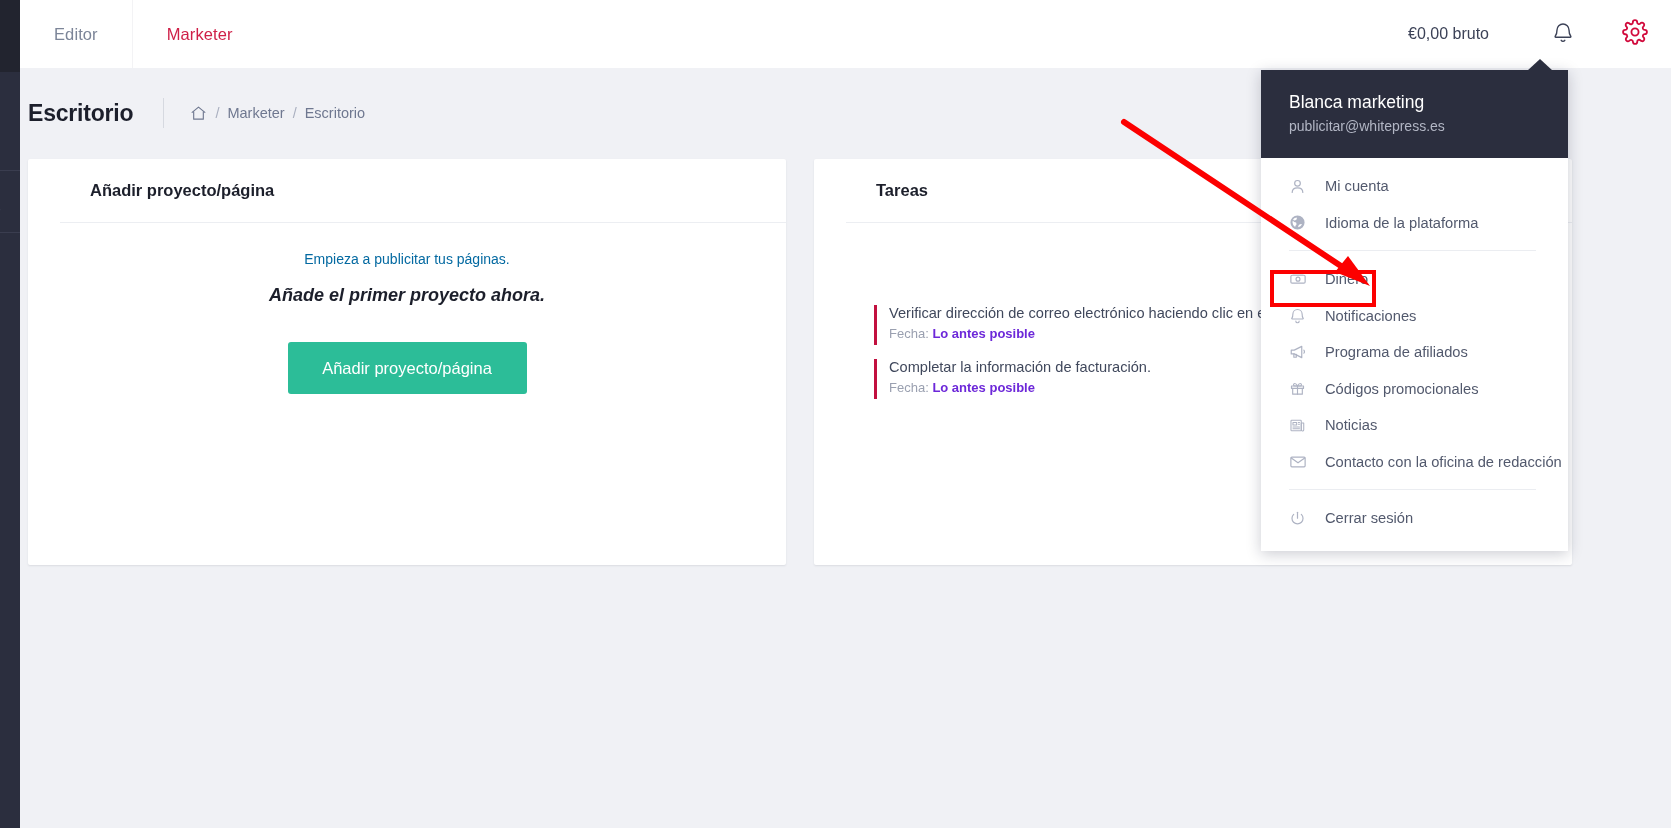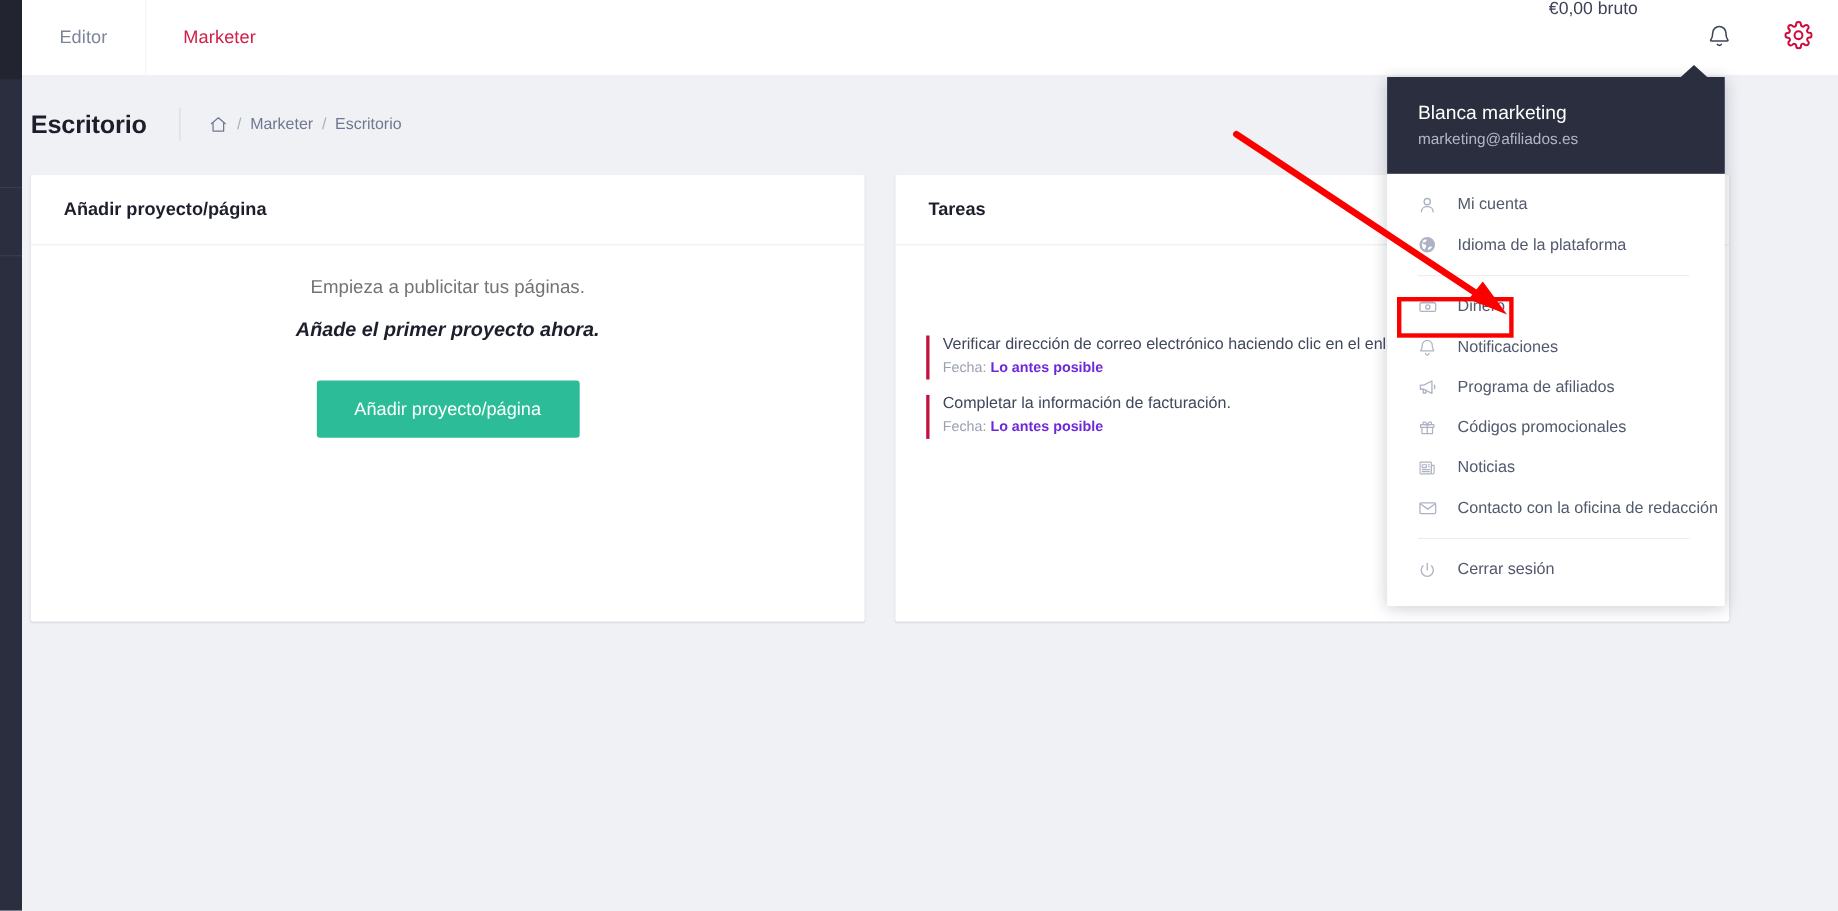--- a/index.html
+++ b/index.html
@@ -81,21 +81,21 @@
     width: 1px;
     height: 68px;
     background: #f3f3f5;
   }
 
   .topbar-right {
     position: absolute;
     right: 0; top: 0;
     height: 68px;
     display: flex;
-    align-items: flex-start;
+    align-items: center;
     gap: 16px;
   }
   .balance {
     font-size: 16px;
     color: #3c4257;
     padding-right: 30px;
     white-space: nowrap;
   }
   .icon-btn {
     width: 56px; height: 68px;
@@ -139,20 +139,21 @@
   }
   .breadcrumb .sep { color: #aab0c0; }
   .breadcrumb a { color: #6f7890; text-decoration: none; cursor: pointer; }
 
   
   .card {
     position: absolute;
     background: #ffffff;
     border-radius: 2px;
     box-shadow: 0 1px 2px rgba(30,35,60,.10);
+    padding-left: 32px;
   }
   .card-head {
     height: 64px;
     display: flex;
     align-items: center;
     padding: 0 30px;
     border-bottom: 1px solid #eceef2;
   }
   .card-title {
     font-size: 16.5px;
@@ -164,22 +165,22 @@
   #card-tasks   { left: 814px; top: 159px; width: 758px; height: 406px; }
 
   .empty-wrap {
     position: absolute;
     left: 0; top: 64px;
     width: 100%;
     padding-top: 28px;
     text-align: center;
   }
   .empty-sub {
-    font-size: 17px;
-    color: #737373;
+    font-size: 14px;
+    color: #0369a1;
     margin-bottom: 18px;
   }
   .empty-main {
     font-size: 18px;
     font-weight: bold;
     color: #1c1f2b;
     margin-bottom: 36px;
     font-style: italic;
   }
   .btn-primary {
@@ -401,21 +402,21 @@
         </div>
       </div>
     </div>
   </div>
 
   <div class="dropdown">
     <div class="dd-caret"></div>
 
     <div class="dd-head">
       <div class="dd-name">Blanca marketing</div>
-      <div class="dd-mail">marketing@afiliados.es</div>
+      <div class="dd-mail">publicitar@whitepress.es</div>
     </div>
 
     <div class="dd-list">
 
       <div class="dd-item">
         <span class="dd-icon">
           <svg width="17" height="17" viewBox="0 0 24 24" fill="none" stroke="#aeb3c3" stroke-width="1.7" stroke-linecap="round" stroke-linejoin="round">
             <circle cx="12" cy="7.5" r="4"></circle>
               <path d="M4.5 20.5c0-4.1 3.4-6.5 7.5-6.5s7.5 2.4 7.5 6.5"></path>
           </svg>

